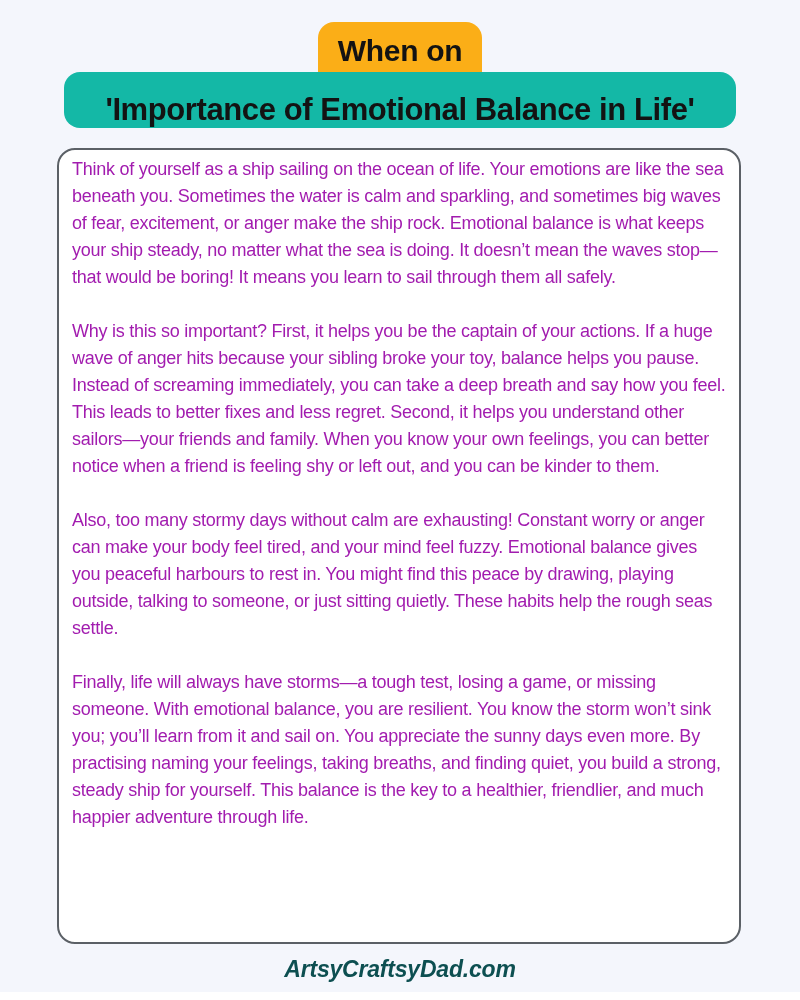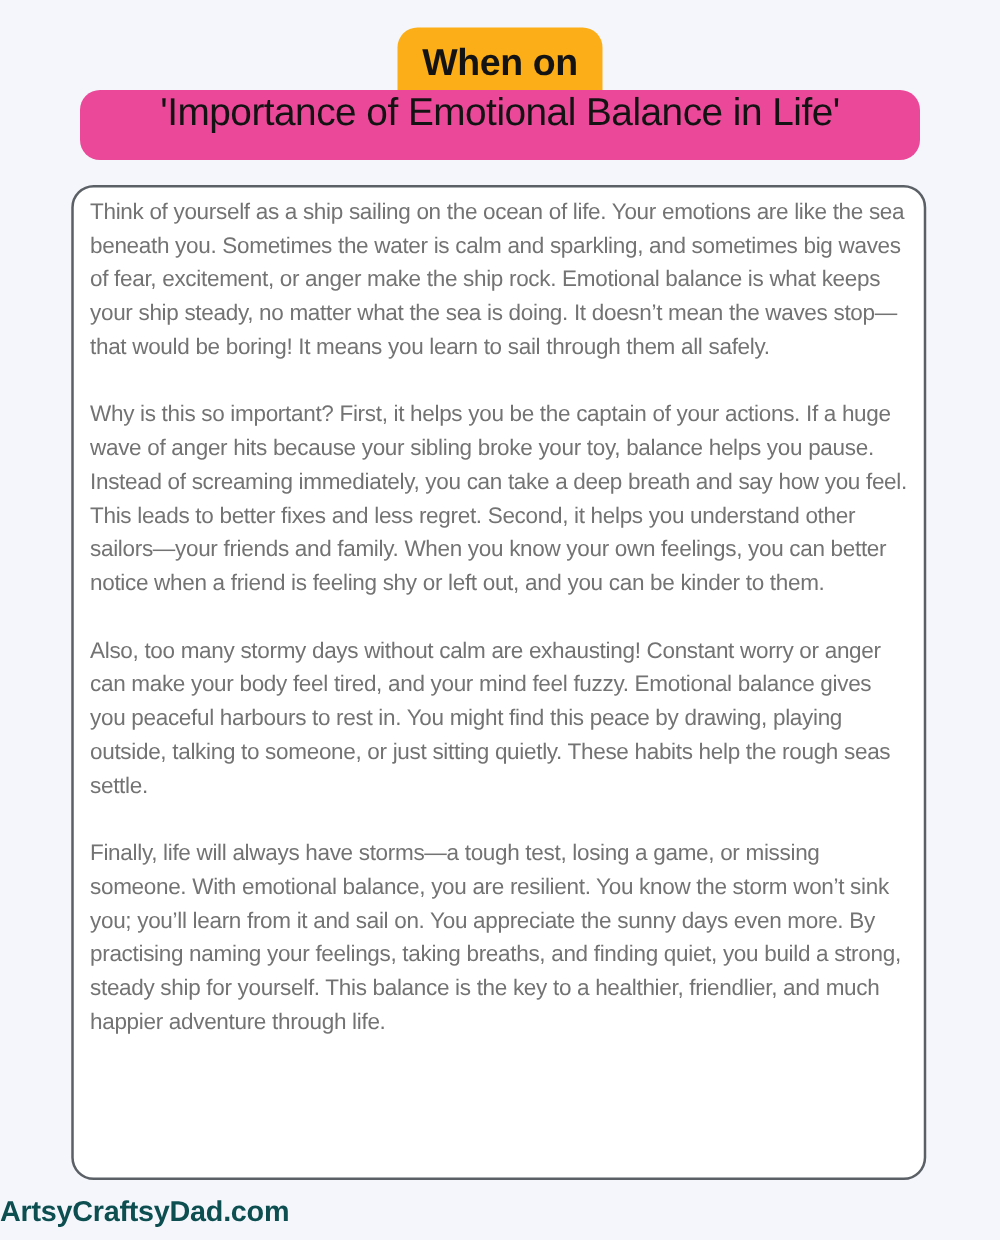--- a/index.html
+++ b/index.html
@@ -30,27 +30,27 @@
     color: #131313;
     letter-spacing: -0.3px;
     z-index: 1;
   }
   .header-banner {
     position: absolute;
     left: 64px;
     top: 72px;
     width: 672px;
     height: 56px;
-    background: #ec4899;
+    background: #14b8a6;
     border-radius: 16px;
     display: flex;
-    align-items: flex-start;
+    align-items: flex-end;
     justify-content: center;
     font-size: 31px;
-    font-weight: 400;
+    font-weight: 700;
     color: #131313;
     letter-spacing: -0.4px;
     z-index: 2;
     white-space: nowrap;
   }
   .essay-card {
     position: absolute;
     left: 57px;
     top: 148px;
     width: 684px;
@@ -60,35 +60,36 @@
     border: 2px solid #5b6066;
     border-radius: 18px;
     padding: 6px 13px 6px 13px;
     overflow: hidden;
   }
   .essay-card p {
     margin: 0 0 27px 0;
     font-size: 18px;
     line-height: 27px;
     letter-spacing: -0.25px;
-    color: #737373;
+    color: #a21caf;
   }
   .essay-card p:last-child {
     margin-bottom: 0;
   }
   .site-footer {
     position: absolute;
     left: 0;
     top: 956px;
     width: 800px;
-    text-align: left;
+    text-align: center;
     font-size: 23px;
     font-weight: 700;
     color: #0d4f51;
     letter-spacing: -0.2px;
+    font-style: italic;
   }
   .bottom-strip {
     position: absolute;
     left: 0;
     bottom: 0;
     width: 800px;
     height: 8px;
     background: #ffffff;
   }
 </style>

